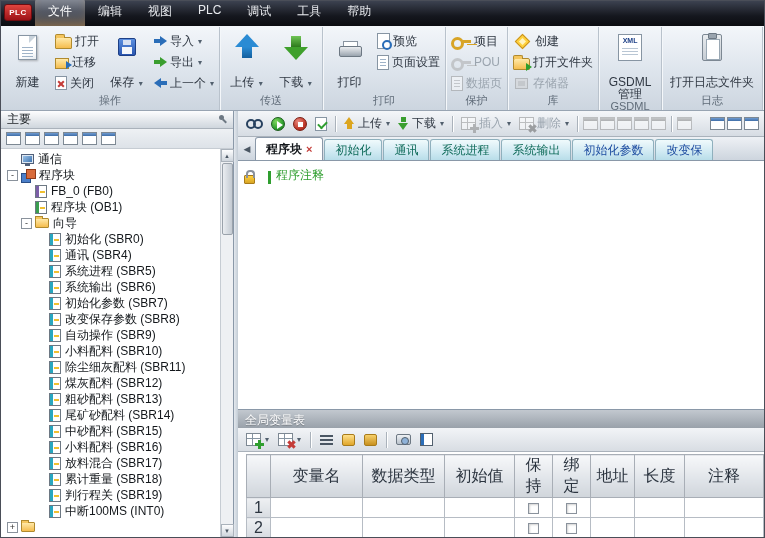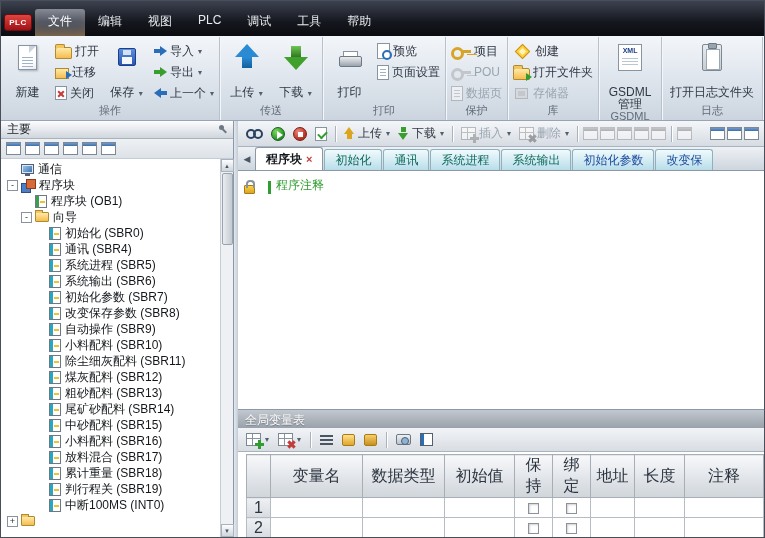--- a/index.html
+++ b/index.html
@@ -1,21 +1,21 @@
 <!DOCTYPE html>
 <html><head>
 <meta charset="utf-8">
 <style>
   * { margin:0; padding:0; box-sizing:border-box; }
   html,body { width:765px; height:538px; overflow:hidden; background:#d6dde5;
     font-family:"Liberation Sans","DejaVu Sans",sans-serif; font-size:12px; }
   .app { width:765px; height:538px; display:flex; flex-direction:column; border:1px solid #4a4e58; }
 
   
-  .titlebar { height:35px; background:linear-gradient(#3c4250,#15171e 60%,#0b0c11);
+  .titlebar { height:25px; background:linear-gradient(#3c4250,#15171e 60%,#0b0c11);
     display:flex; align-items:flex-end; flex:none; }
   .logo { width:34px; height:27px; display:flex; align-items:center; justify-content:center; }
   .logo-badge { background:linear-gradient(#e0453f,#9d1217); color:#fff; font-weight:bold; font-size:8px;
     padding:3px 4px; border-radius:3px; border:1px solid #6e0c10; letter-spacing:.5px; }
   .menubar { display:flex; align-items:flex-start; height:27px; }
   .menu-item { color:#e8eaee; padding:4px 13px 6px; font-size:12px; }
   .menu-item.active { background:linear-gradient(#868b96,#555a66 45%,#3c414d); border-radius:3px 3px 0 0;
     box-shadow:inset 0 -9px 12px -6px rgba(255,180,80,.45); color:#fff; }
 
   
@@ -390,20 +390,26 @@
               <span>通信</span>
             </div>
           <div class="trow">
               <span class="exp">-</span>
               <span class="ic t-blocks"></span>
               <span>程序块</span>
             </div>
           <div class="trow">
               <span class="sp"></span>
               <span class="sp"></span>
+              <span class="ic t-book t-fb"></span>
+              <span>FB_0 (FB0)</span>
+            </div>
+          <div class="trow">
+              <span class="sp"></span>
+              <span class="sp"></span>
               <span class="ic t-book t-ob"></span>
               <span>程序块 (OB1)</span>
             </div>
           <div class="trow">
               <span class="sp"></span>
               <span class="exp">-</span>
               <span class="ic t-fold"></span>
               <span>向导</span>
             </div>
           <div class="trow">

